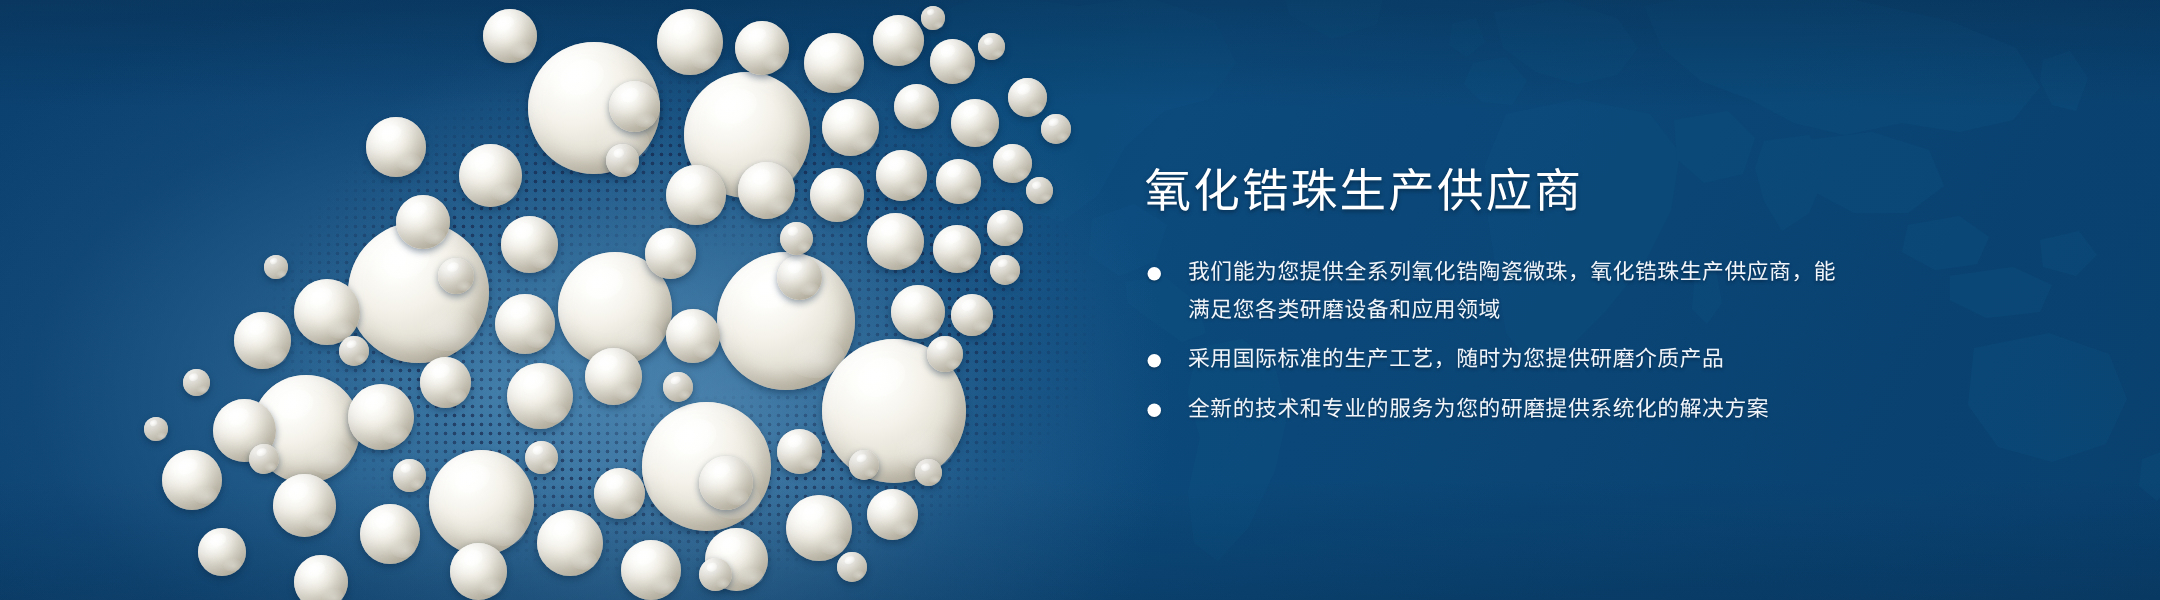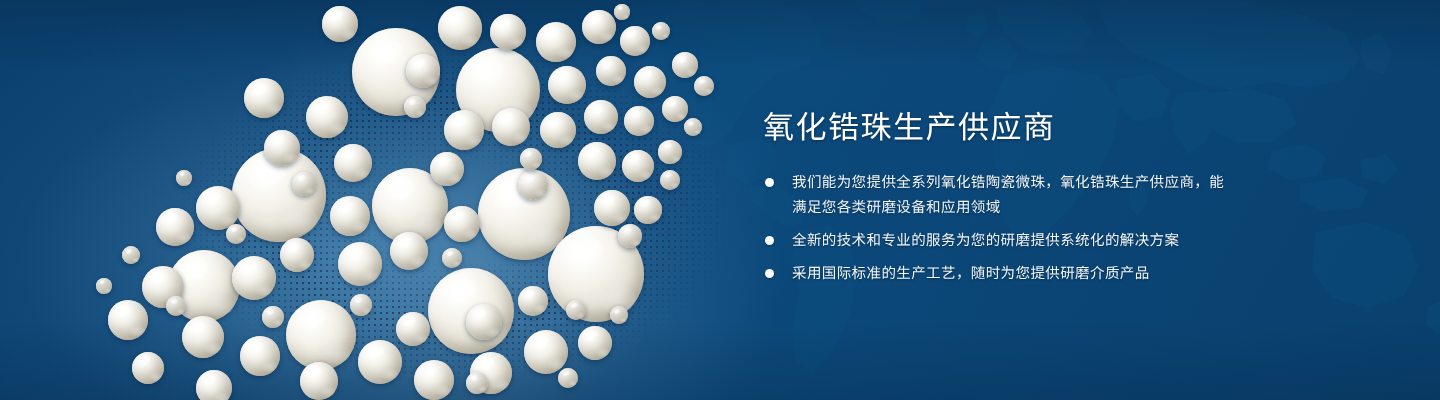--- a/index.html
+++ b/index.html
@@ -320,22 +320,22 @@
   <div class="content">
     <h1 class="headline">氧化锆珠生产供应商</h1>
 
     <ul class="bullets">
       <li class="bullet">
         <span class="bullet-dot"></span>
         <span class="bullet-text">我们能为您提供全系列氧化锆陶瓷微珠，氧化锆珠生产供应商，能满足您各类研磨设备和应用领域</span>
       </li>
       <li class="bullet">
         <span class="bullet-dot"></span>
-        <span class="bullet-text">全新的技术和专业的服务为您的研磨提供系统化的解决方案</span>
+        <span class="bullet-text">采用国际标准的生产工艺，随时为您提供研磨介质产品</span>
       </li>
       <li class="bullet">
         <span class="bullet-dot"></span>
-        <span class="bullet-text">采用国际标准的生产工艺，随时为您提供研磨介质产品</span>
+        <span class="bullet-text">全新的技术和专业的服务为您的研磨提供系统化的解决方案</span>
       </li>
     </ul>
   </div>
 
 </div>
 
 </body></html>

